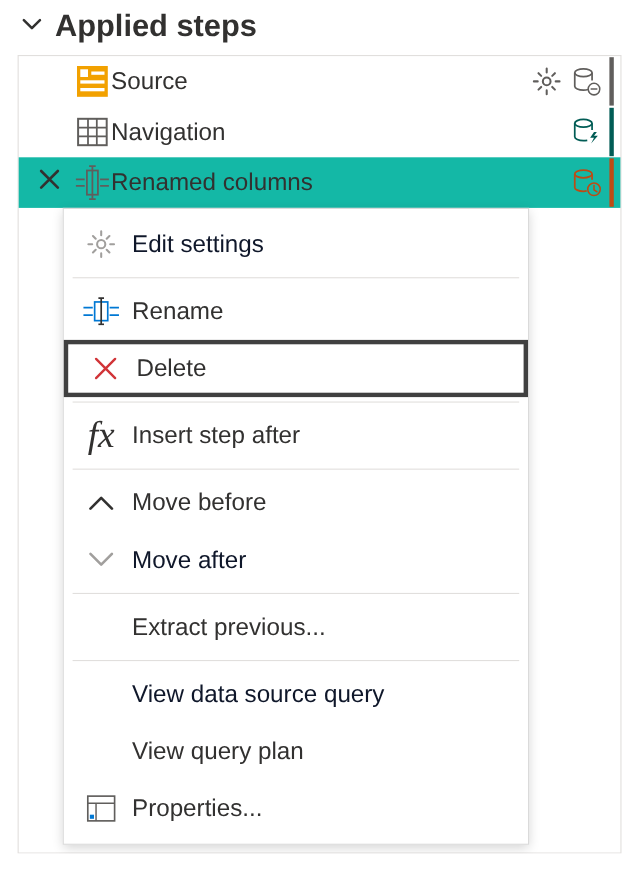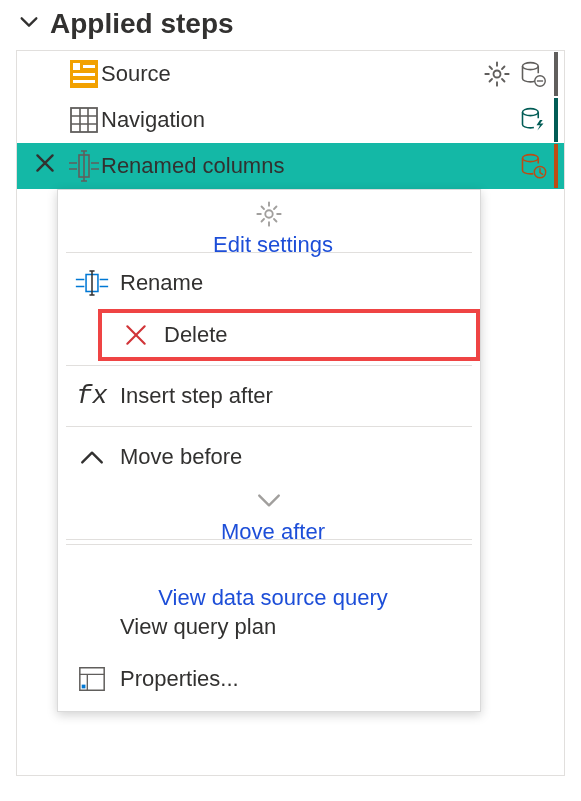--- a/index.html
+++ b/index.html
@@ -54,23 +54,23 @@
     }
     .menu-item {
       display: flex;
       align-items: center;
       height: 52px;
       padding: 0 14px;
       cursor: pointer;
     }
     .menu-item .mi-icon { width: 40px; height: 36px; display:flex; align-items:center; justify-content:center; flex-shrink:0; }
     .menu-item .mi-label { margin-left: 8px; }
-    .menu-item.disabled { color:#1d4ed8;flex-direction:column; }
+    .menu-item.disabled { color:#0f172a; }
     .sep { height:1px; background:#e1dfdd; margin: 4px 8px; }
-    .focus-box { border: 4px solid #ef4444; margin-left: 40px; }
+    .focus-box { border: 4px solid #404040; }
   </style>
 </head>
 <body>
 
 <div class="section-header">
   <span>
     <svg width="22" height="22" viewBox="0 0 24 24" fill="none">
         <path d="M4 8 L12 16 L20 8" stroke="#323130" stroke-width="2.5" fill="none" stroke-linecap="round" stroke-linejoin="round"></path>
       </svg>
   </span>
@@ -191,21 +191,21 @@
             <path d="M4 4l16 16M20 4L4 20" stroke="#d13438" stroke-width="2" stroke-linecap="round"></path>
           </svg>
       </span>
       <span class="mi-label">Delete</span>
     </div>
 
 
     <div class="sep"></div>
 
     <div class="menu-item">
-      <span class="mi-icon" style="font-style:italic;font-family:Liberation Mono, monospace;font-size:26px;">fx</span>
+      <span class="mi-icon" style="font-style:italic;font-family:Liberation Serif, serif;font-size:34px;">fx</span>
       <span class="mi-label">Insert step after</span>
     </div>
 
     <div class="sep"></div>
 
     <div class="menu-item">
       <span class="mi-icon">
         <svg width="26" height="20" viewBox="0 0 24 16">
             <path d="M3 13L12 4l9 9" stroke="#323130" stroke-width="2.2" fill="none" stroke-linecap="round" stroke-linejoin="round"></path>
           </svg>
@@ -217,20 +217,24 @@
       <span class="mi-icon">
         <svg width="26" height="20" viewBox="0 0 24 16">
             <path d="M3 3l9 9 9-9" stroke="#a19f9d" stroke-width="2.2" fill="none" stroke-linecap="round" stroke-linejoin="round"></path>
           </svg>
       </span>
       <span class="mi-label">Move after</span>
     </div>
 
     <div class="sep"></div>
 
+    <div class="menu-item">
+      <span class="mi-icon"></span>
+      <span class="mi-label">Extract previous...</span>
+    </div>
 
     <div class="sep"></div>
 
     <div class="menu-item disabled">
       <span class="mi-icon"></span>
       <span class="mi-label">View data source query</span>
     </div>
 
     <div class="menu-item">
       <span class="mi-icon"></span>

